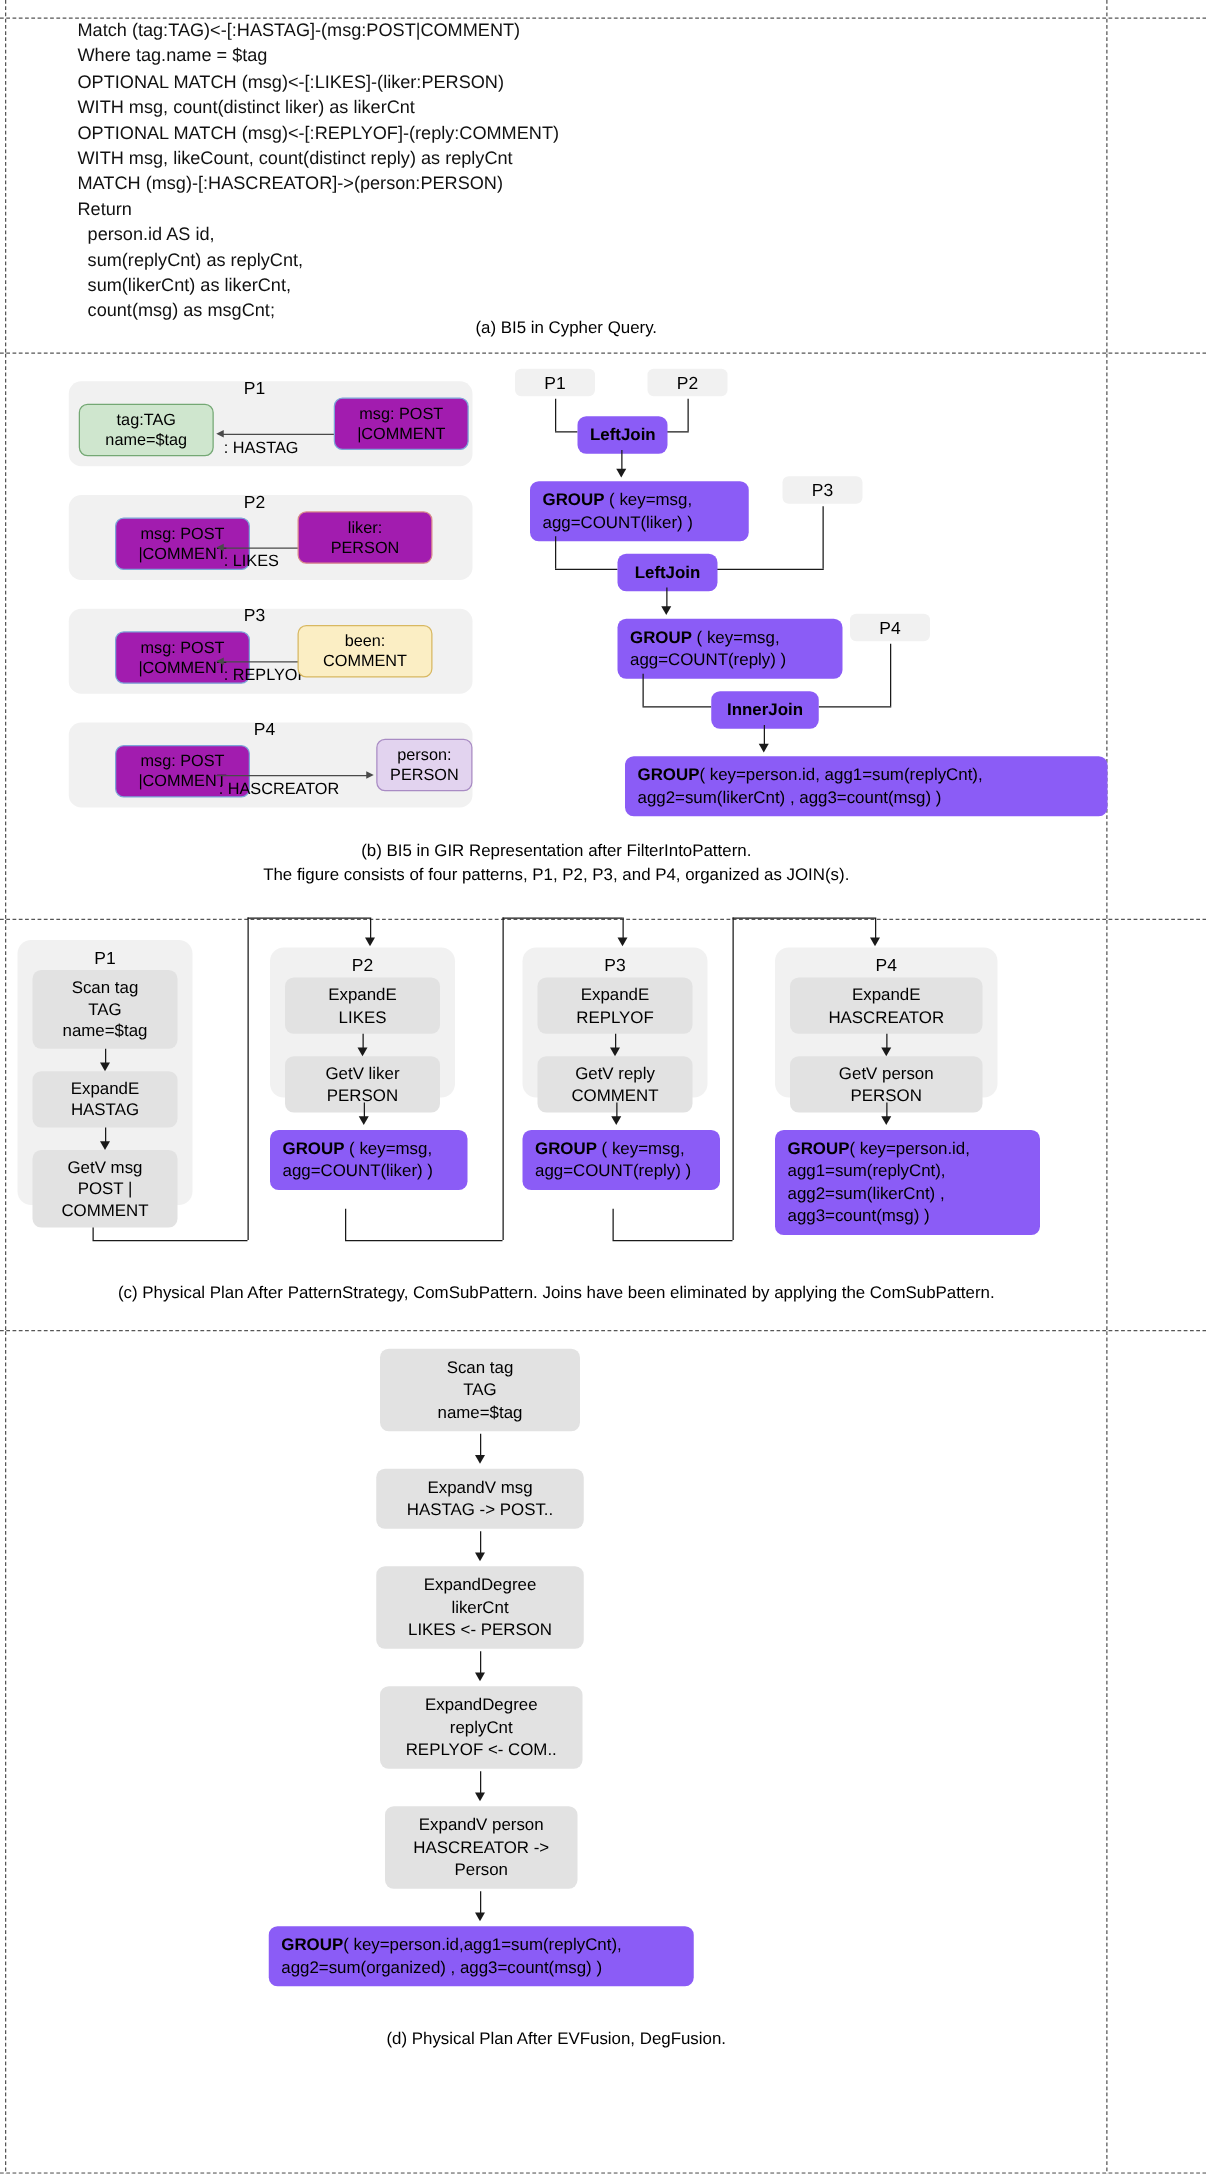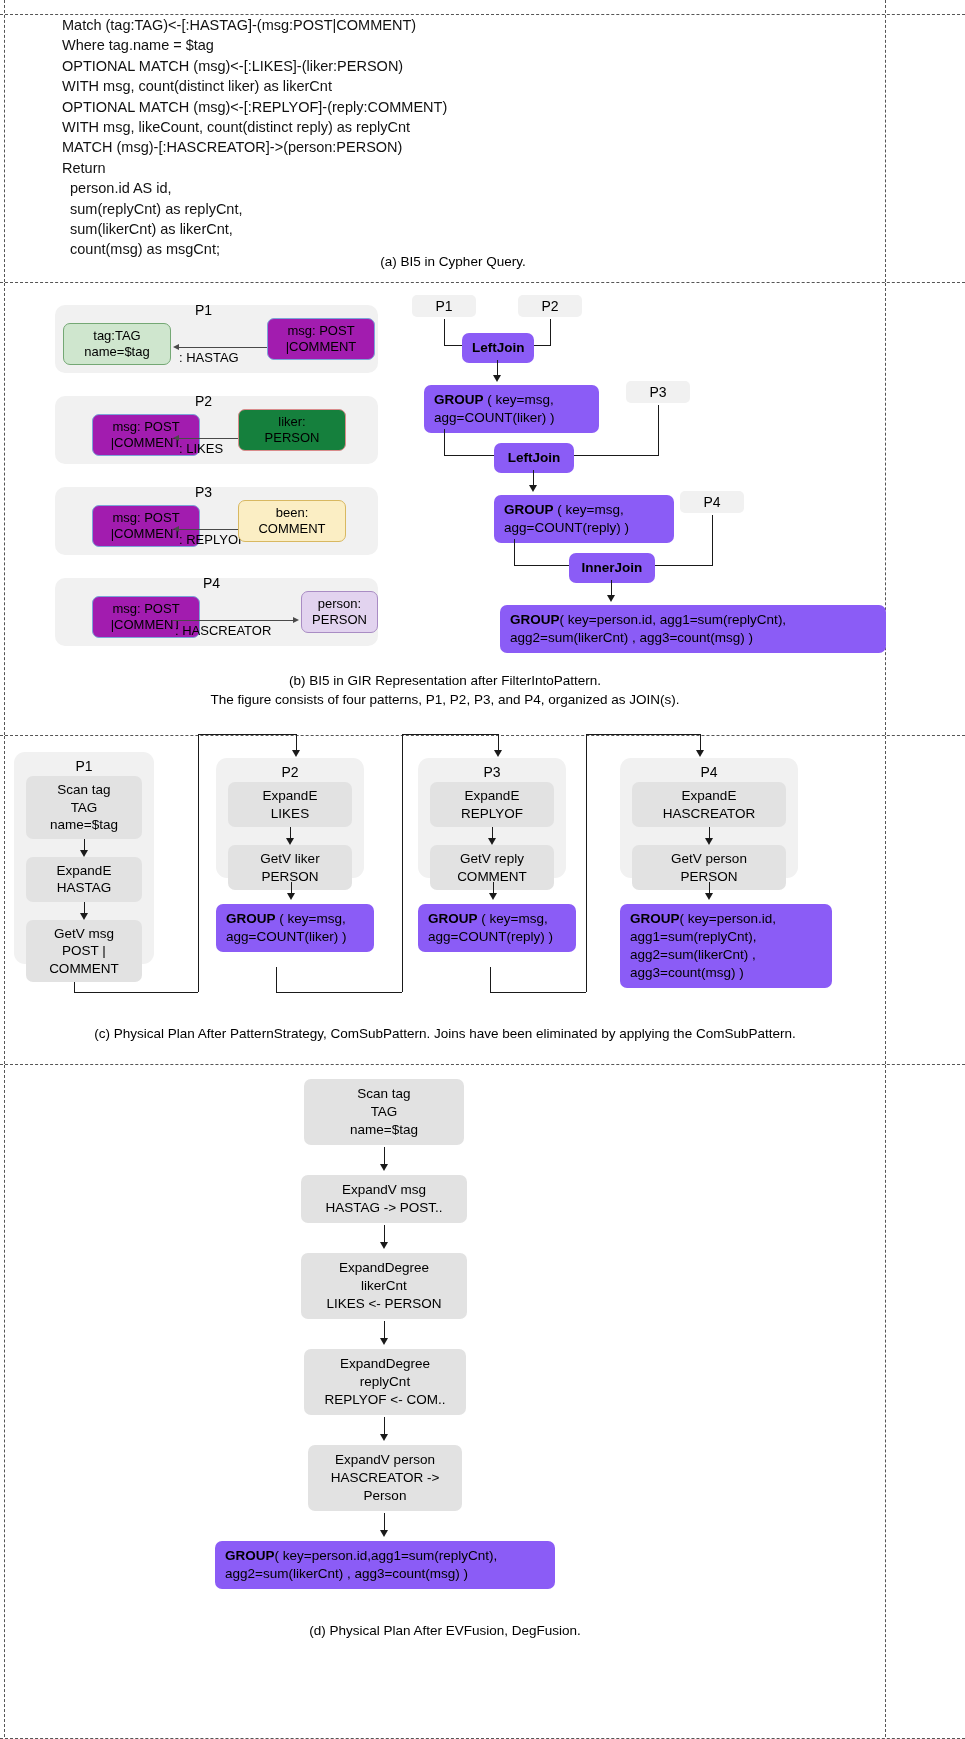--- a/index.html
+++ b/index.html
@@ -73,21 +73,21 @@
     border-radius: 7px;
     border: 1px solid;
     font-size: 13px;
     line-height: 16px;
     text-align: center;
     padding: 4px 6px;
     white-space: pre-line;
   }
   .n-green { background: #cfe6ce; border-color: #74a874; }
   .n-blue  { background: #a21caf; border-color: #7ca5d8; margin-left: 29px; }
-  .n-red   { background: #15803d; border-color: #d98c8c; }
+  .n-red   { background: #a21caf; border-color: #d98c8c; }
   .n-yellow{ background: #fbeec4; border-color: #d8b861; }
   .n-purple{ background: #e2d3ef; border-color: #a98cc4; }
   .edge-label {
     position: absolute;
     font-size: 13px;
     white-space: nowrap;
   }
   .p-label {
     position: absolute;
     font-size: 14px;
@@ -435,18 +435,18 @@
   <div class="ln-v" style="position:absolute; left:384px; top:352px; height:18px;"></div>
   <div class="down-arrow" style="position:absolute; left:380px; top:369px;"></div>
 
   <div class="pd-op" style="left:308px; top:380px; width:154px;">ExpandV person
 HASCREATOR -&gt;
 Person</div>
   <div class="ln-v" style="position:absolute; left:384px; top:448px; height:18px;"></div>
   <div class="down-arrow" style="position:absolute; left:380px; top:465px;"></div>
 
   <div class="op-cream" style="position:absolute; left:215px; top:476px; width:340px;"><b>GROUP</b><span style="white-space:pre-line;">( key=person.id,agg1=sum(replyCnt),
-agg2=sum(likerCnt) , agg3=count(msg) )</span></div>
+agg2=sum(organized) , agg3=count(msg) )</span></div>
 
   <div class="caption" style="position:absolute; left:0; right:0; top:556px;">(d) Physical Plan After EVFusion, DegFusion.</div>
 </div>
 
 <hr class="hr-dashed" style="position:absolute; bottom:0; left:0;">
 
 </body></html>

